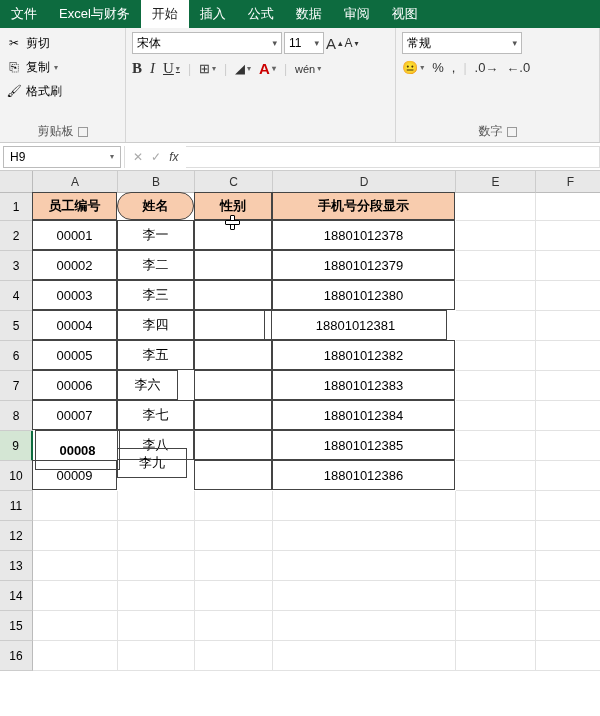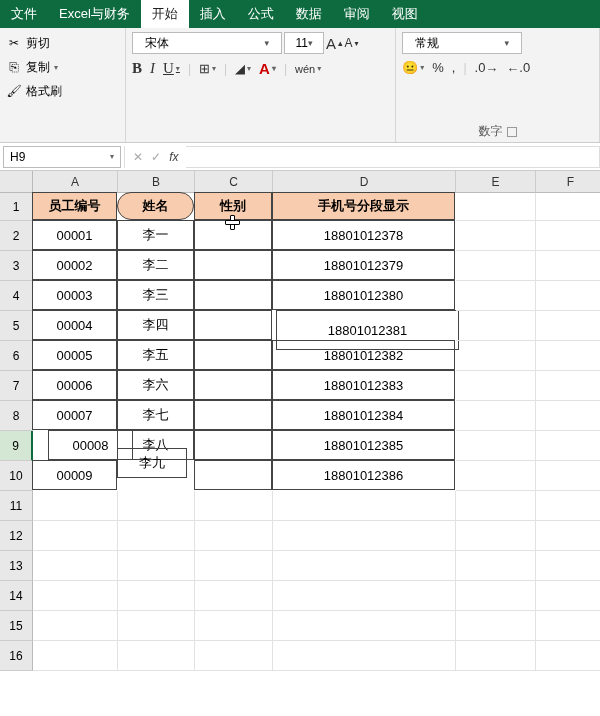--- a/index.html
+++ b/index.html
@@ -19,21 +19,21 @@
 .paste-big .clip { width: 26px; height: 30px; background: linear-gradient(#f7d56a,#e8b63a); border: 1px solid #c9a434; border-radius: 3px; position: relative; }
 .paste-big .clip::before { content:""; position:absolute; top:-4px; left:7px; width:10px; height:6px; background:#bbb; border:1px solid #888; border-radius:2px; }
 .paste-big .lbl { margin-top: 4px; font-size: 12px; }
 .sml-stack { display: flex; flex-direction: column; gap: 2px; justify-content: flex-start; }
 .sml { display: flex; align-items: center; gap: 4px; font-size: 12px; cursor: pointer; height: 22px; }
 .sml .ic { width: 16px; height: 16px; display: inline-flex; align-items: center; justify-content: center; }
 .caret { font-size: 8px; color: #666; }
 .sq { width:10px; height:10px; border:1px solid #999; display:inline-block; }
 
 .font-top { display: flex; align-items: center; gap: 2px; margin-bottom: 6px; }
-.sel { background: #fff; border: 1px solid #bbb; height: 22px; display: flex; align-items: center; padding: 0 12px; font-size: 12px; cursor: pointer; }
+.sel { background: #fff; border: 1px solid #bbb; height: 22px; display: flex; align-items: center; padding: 0 4px; font-size: 12px; cursor: pointer; }
 .sel .dd { margin-left: auto; font-size: 9px; color: #555; }
 .font-name { width: 150px; }
 .font-size { width: 40px; justify-content: center; }
 .btnrow { display: flex; align-items: center; gap: 8px; }
 .ibtn { cursor: pointer; display: inline-flex; align-items: center; gap: 2px; font-size: 13px; color: #333; }
 .bold { font-weight: bold; font-size: 15px; font-family: "Times New Roman"; }
 .italic { font-style: italic; font-size: 15px; font-family: "Times New Roman"; }
 .uline { text-decoration: underline; font-size: 15px; font-family: "Times New Roman"; }
 .color-a { color: #c00; font-weight: bold; font-size: 15px; }
 
@@ -86,20 +86,24 @@
             <span class="ic">⎘</span>
             <span>复制</span>
             <span class="caret">▾</span>
           </div>
         <div class="sml">
             <span class="ic">🖌</span>
             <span>格式刷</span>
           </div>
       </div>
     </div>
+    <div class="group-label">
+        <span>剪贴板</span>
+        <span class="sq"></span>
+      </div>
   </div>
 
   <div class="group" style="width:270px">
     <div style="display:flex;flex-direction:column;flex:1">
       <div class="font-top">
         <div class="sel font-name">
             <span>宋体</span>
             <span class="dd">▾</span>
           </div>
         <div class="sel font-size">
@@ -208,34 +212,34 @@
       <div class="cell bordered" style="left: 85px; top: 58px; width: 77px; height: 30px;">李二</div>
       <div class="cell bordered" style="left: 162px; top: 58px; width: 78px; height: 30px;"></div>
       <div class="cell bordered" style="left: 240px; top: 58px; width: 183px; height: 30px;">18801012379</div>
       <div class="cell bordered" style="left: 0px; top: 88px; width: 85px; height: 30px;">00003</div>
       <div class="cell bordered" style="left: 85px; top: 88px; width: 77px; height: 30px;">李三</div>
       <div class="cell bordered" style="left: 162px; top: 88px; width: 78px; height: 30px;"></div>
       <div class="cell bordered" style="left: 240px; top: 88px; width: 183px; height: 30px;">18801012380</div>
       <div class="cell bordered" style="left: 0px; top: 118px; width: 85px; height: 30px;">00004</div>
       <div class="cell bordered" style="left: 85px; top: 118px; width: 77px; height: 30px;">李四</div>
       <div class="cell bordered" style="left: 162px; top: 118px; width: 78px; height: 30px;"></div>
-      <div class="cell bordered" style="left: 244px; top: 118px; width: 183px; height: 40px;">18801012381</div>
+      <div class="cell bordered" style="left: 232px; top: 118px; width: 183px; height: 30px;">18801012381</div>
       <div class="cell bordered" style="left: 0px; top: 148px; width: 85px; height: 30px;">00005</div>
       <div class="cell bordered" style="left: 85px; top: 148px; width: 77px; height: 30px;">李五</div>
       <div class="cell bordered" style="left: 162px; top: 148px; width: 78px; height: 30px;"></div>
       <div class="cell bordered" style="left: 240px; top: 148px; width: 183px; height: 30px;">18801012382</div>
       <div class="cell bordered" style="left: 0px; top: 178px; width: 85px; height: 30px;">00006</div>
-      <div class="cell bordered" style="left: 85px; top: 178px; width: 77px; height: 30px;">李六</div>
+      <div class="cell bordered" style="left: 85px; top: 178px; width: 61px; height: 30px;">李六</div>
       <div class="cell bordered" style="left: 162px; top: 178px; width: 78px; height: 30px;"></div>
       <div class="cell bordered" style="left: 240px; top: 178px; width: 183px; height: 30px;">18801012383</div>
       <div class="cell bordered" style="left: 0px; top: 208px; width: 85px; height: 30px;">00007</div>
       <div class="cell bordered" style="left: 85px; top: 208px; width: 77px; height: 30px;">李七</div>
       <div class="cell bordered" style="left: 162px; top: 208px; width: 78px; height: 30px;"></div>
       <div class="cell bordered" style="left: 240px; top: 208px; width: 183px; height: 30px;">18801012384</div>
-      <div class="cell bordered" style="left: 16px; top: 238px; width: 85px; height: 30px;">00008</div>
+      <div class="cell bordered" style="left: 3px; top: 238px; width: 85px; height: 40px; font-weight: bold;">00008</div>
       <div class="cell bordered" style="left: 85px; top: 238px; width: 77px; height: 30px;">李八</div>
       <div class="cell bordered" style="left: 162px; top: 238px; width: 78px; height: 30px;"></div>
       <div class="cell bordered" style="left: 240px; top: 238px; width: 183px; height: 30px;">18801012385</div>
       <div class="cell bordered" style="left: 0px; top: 268px; width: 85px; height: 30px;">00009</div>
       <div class="cell bordered" style="left: 85px; top: 256px; width: 70px; height: 30px; text-align: right;">李九</div>
       <div class="cell bordered" style="left: 162px; top: 268px; width: 78px; height: 30px;"></div>
       <div class="cell bordered" style="left: 240px; top: 268px; width: 183px; height: 30px;">18801012386</div>
       <div class="cell" style="left: 423px; top: 0px; width: 80px; height: 28px;"></div>
       <div class="cell" style="left: 503px; top: 0px; width: 70px; height: 28px;"></div>
       <div class="cell" style="left: 423px; top: 28px; width: 80px; height: 30px;"></div>

